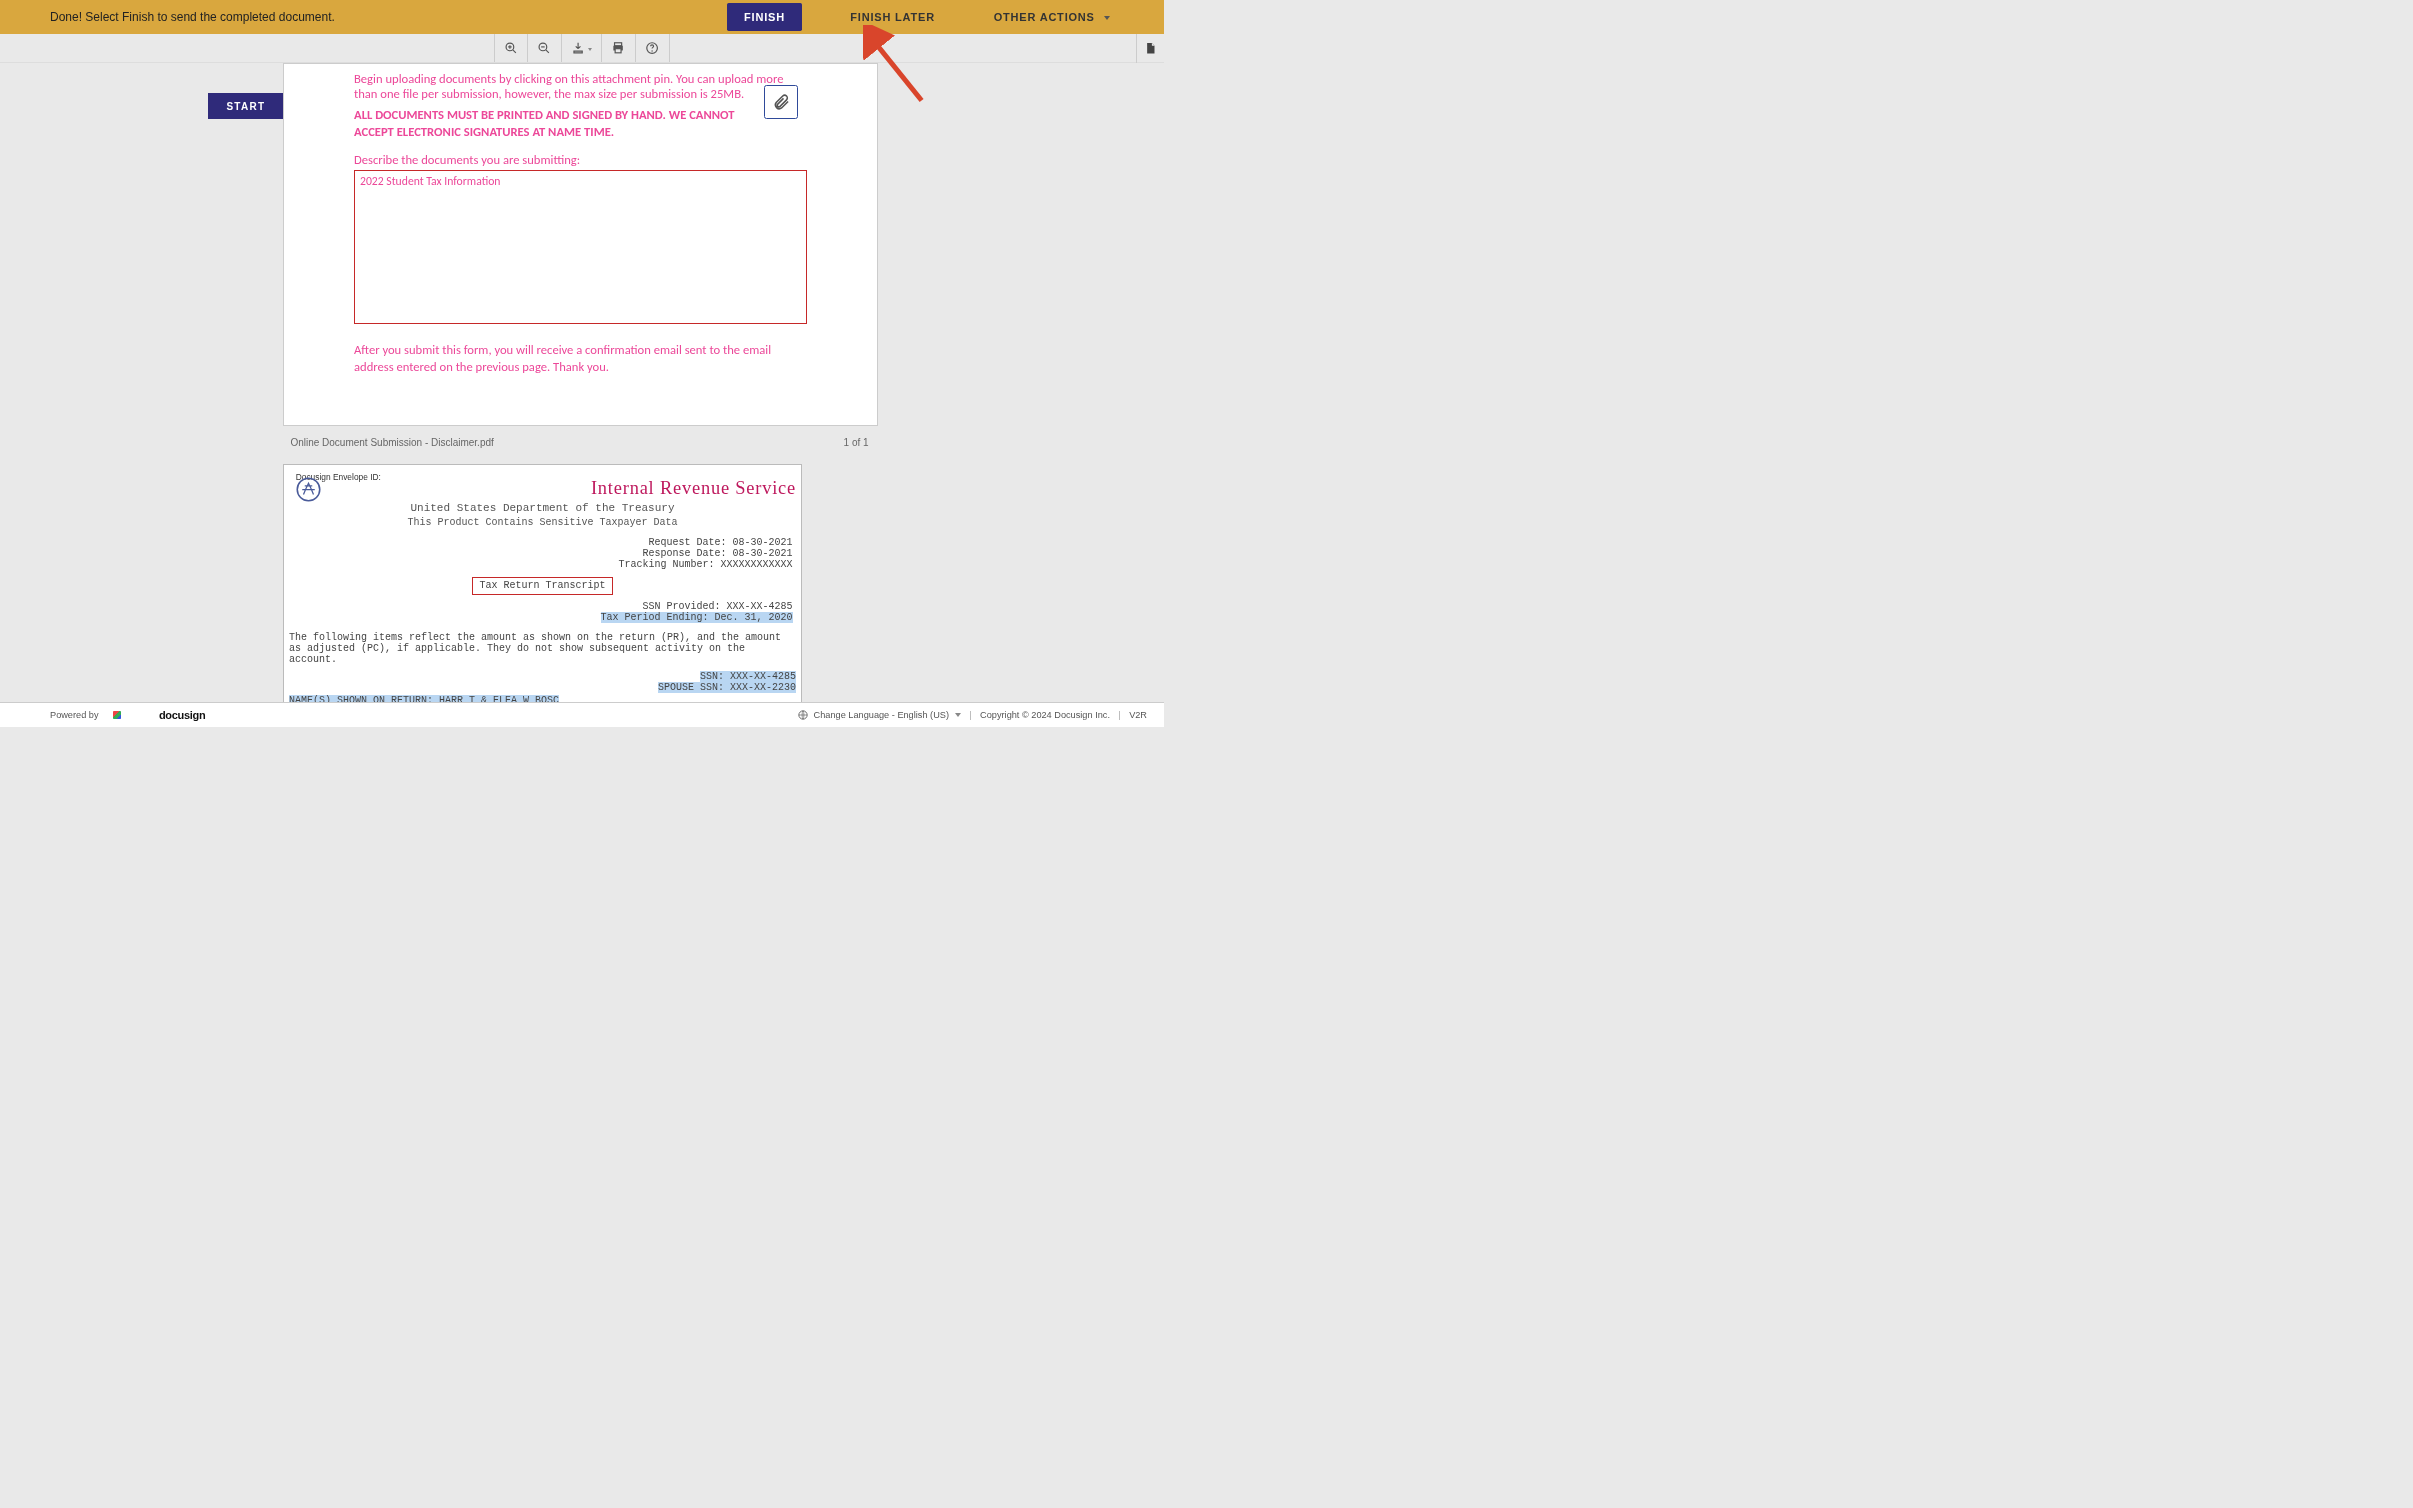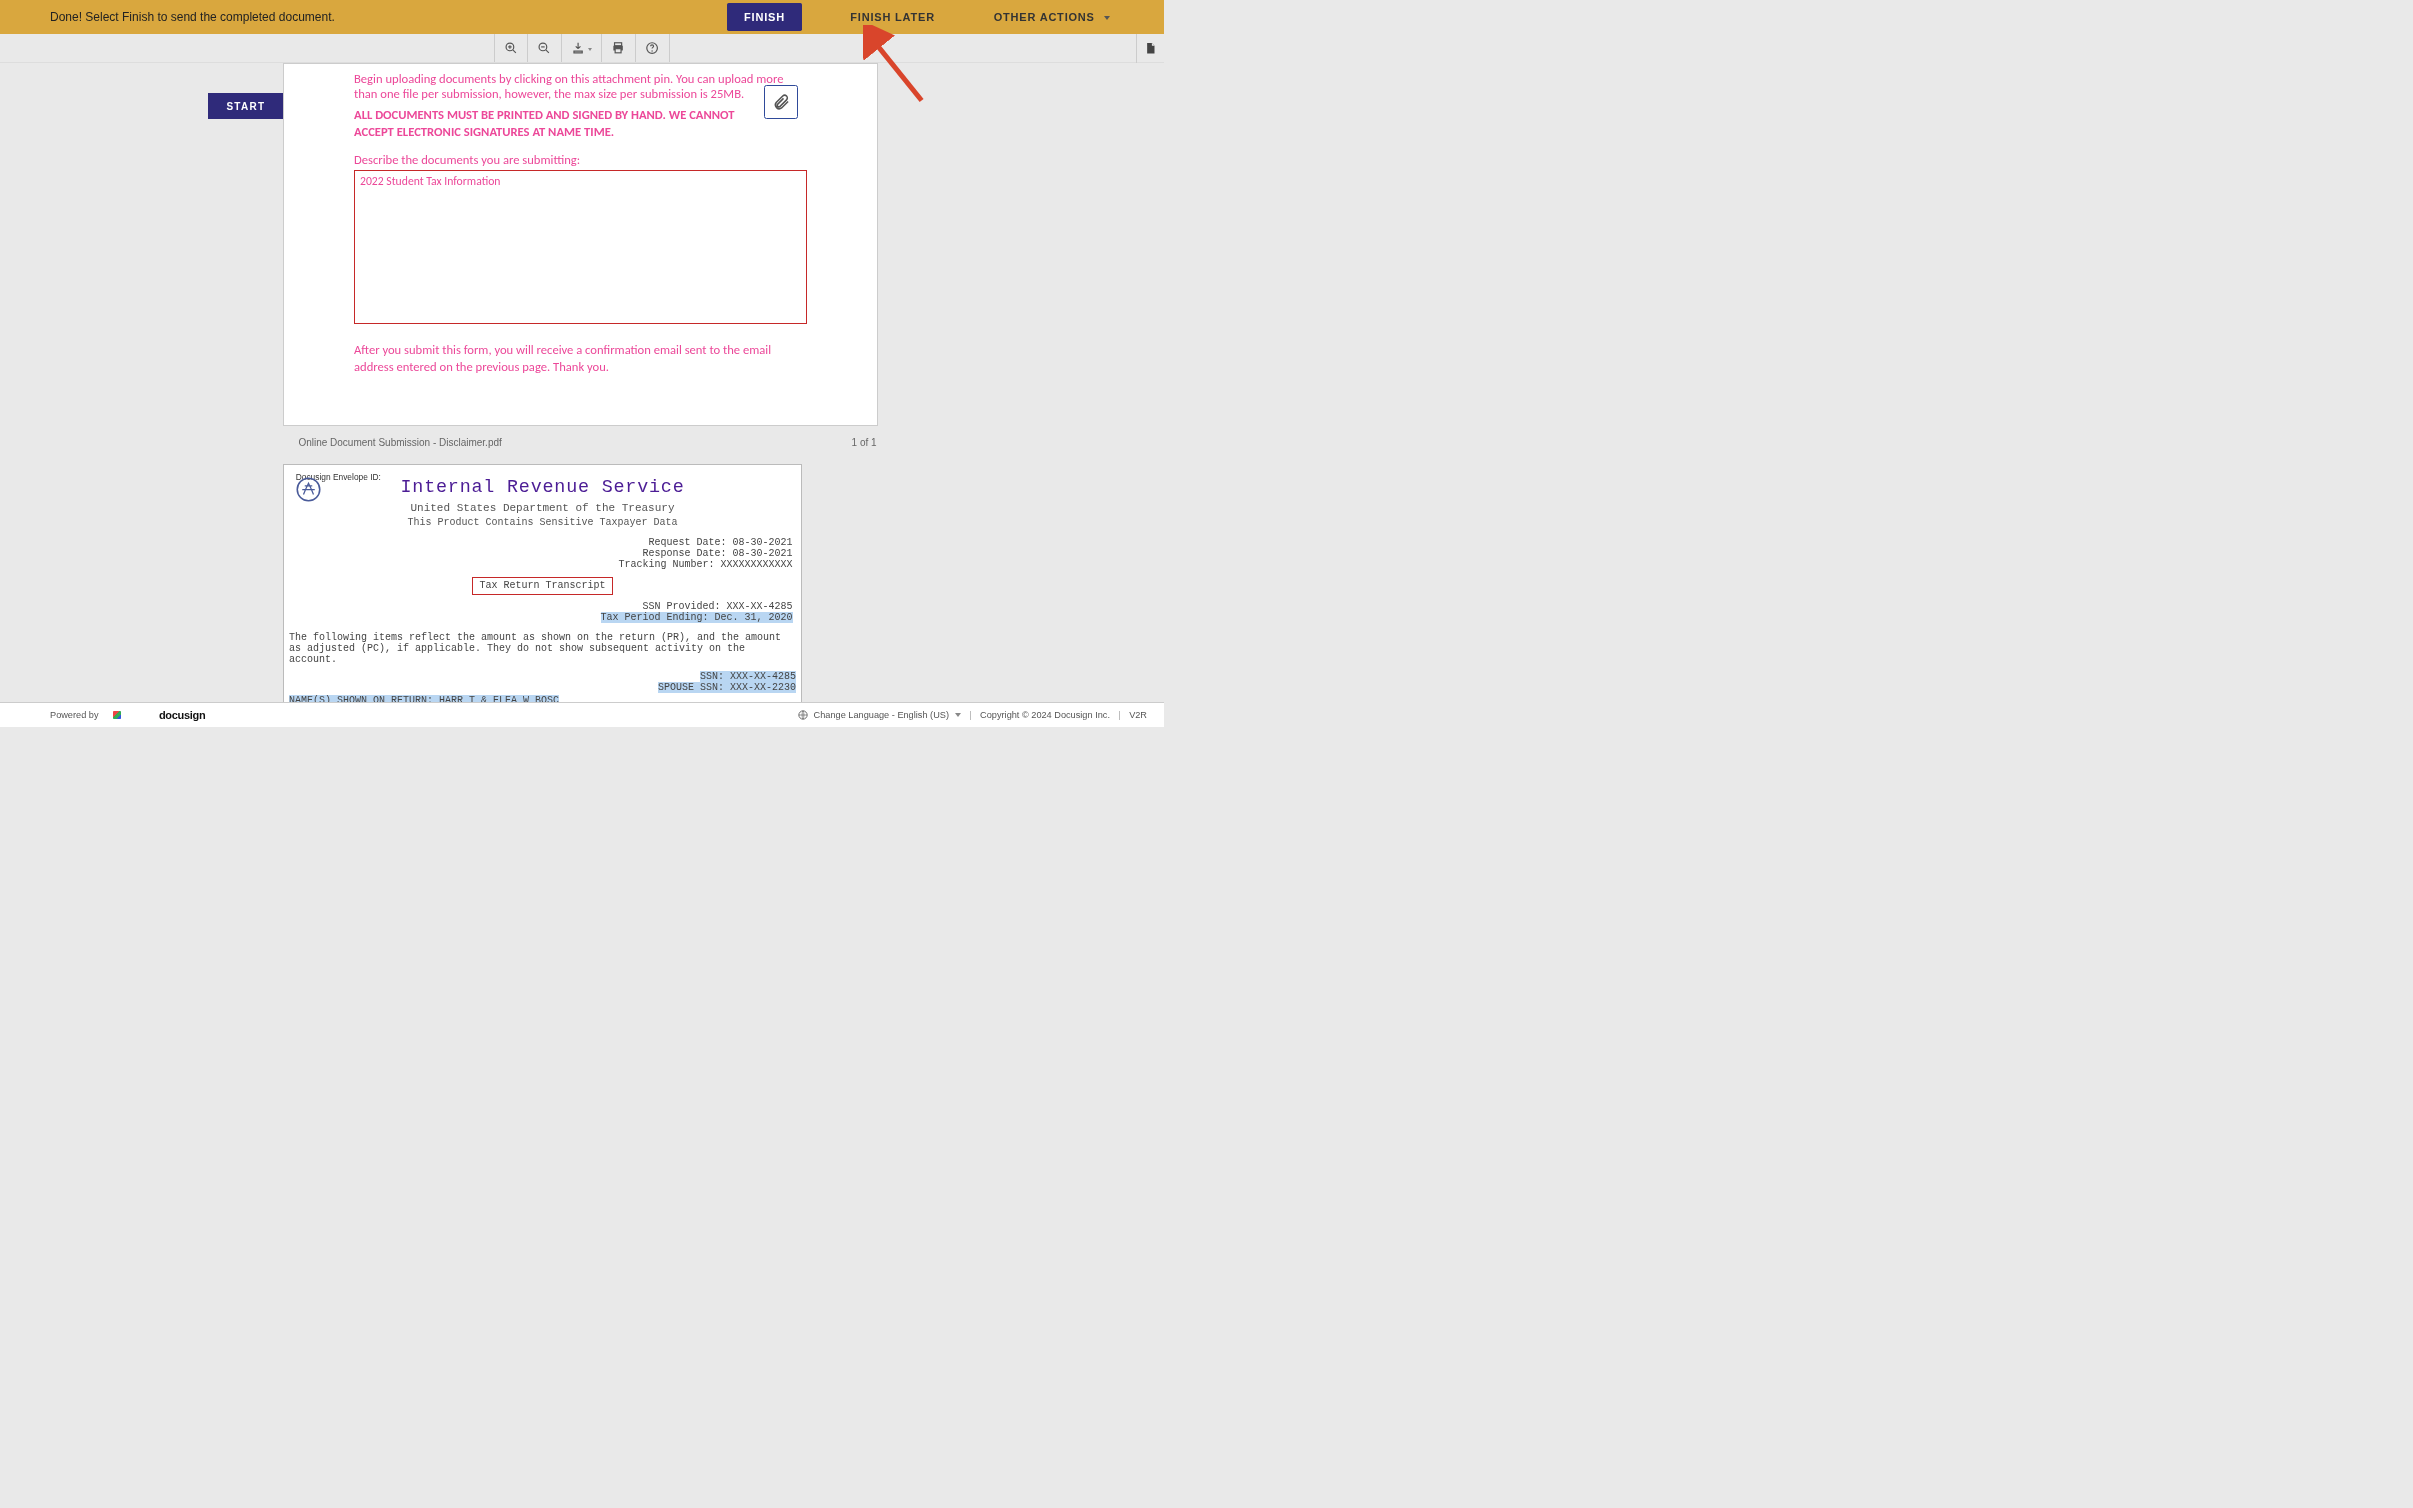--- a/index.html
+++ b/index.html
@@ -185,21 +185,21 @@
   .after-para {
     font-size: 12.6px;
     line-height: 1.3;
     margin-top: 18.4px;
     max-width: 436px;
   }
 
   
   .sep-row {
     position: absolute;
-    left: 290px;
+    left: 282px;
     top: 369px;
     width: 595px;
     height: 20px;
     display: flex;
     align-items: center;
     justify-content: space-between;
     padding: 0 8.4px;
     font-size: 10px;
     color: #666;
   }
@@ -225,26 +225,26 @@
     font-size: 8.4px;
     color: #333;
   }
   .irs-seal {
     position: absolute;
     left: 11.7px;
     top: 11.7px;
     color: #4a5b9a;
   }
   .irs-title {
-    text-align: center;
+    text-align: right;
     font-size: 18.4px;
     letter-spacing: 0.8px;
-    color: #4c1d95;
+    color: #be185d;
     margin-top: -1.7px;
-    font-family: Liberation Mono, monospace;
+    font-family: Liberation Serif, serif;
   }
   .irs-sub {
     text-align: center;
     font-size: 11px;
     color: #555;
     margin-top: 3.4px;
   }
   .irs-warn {
     text-align: center;
     font-size: 10px;

